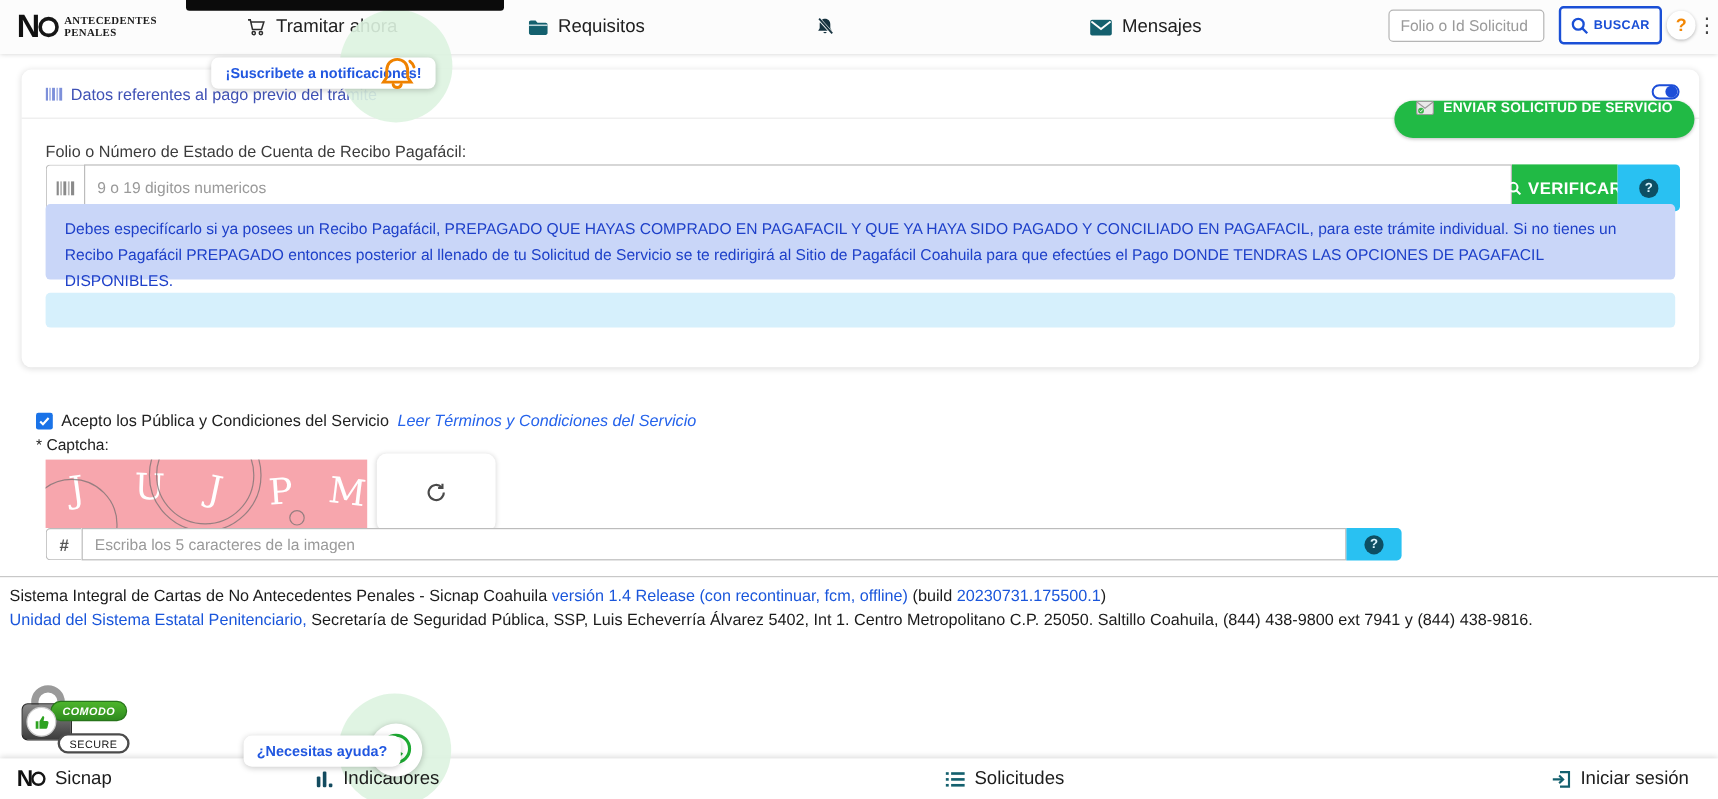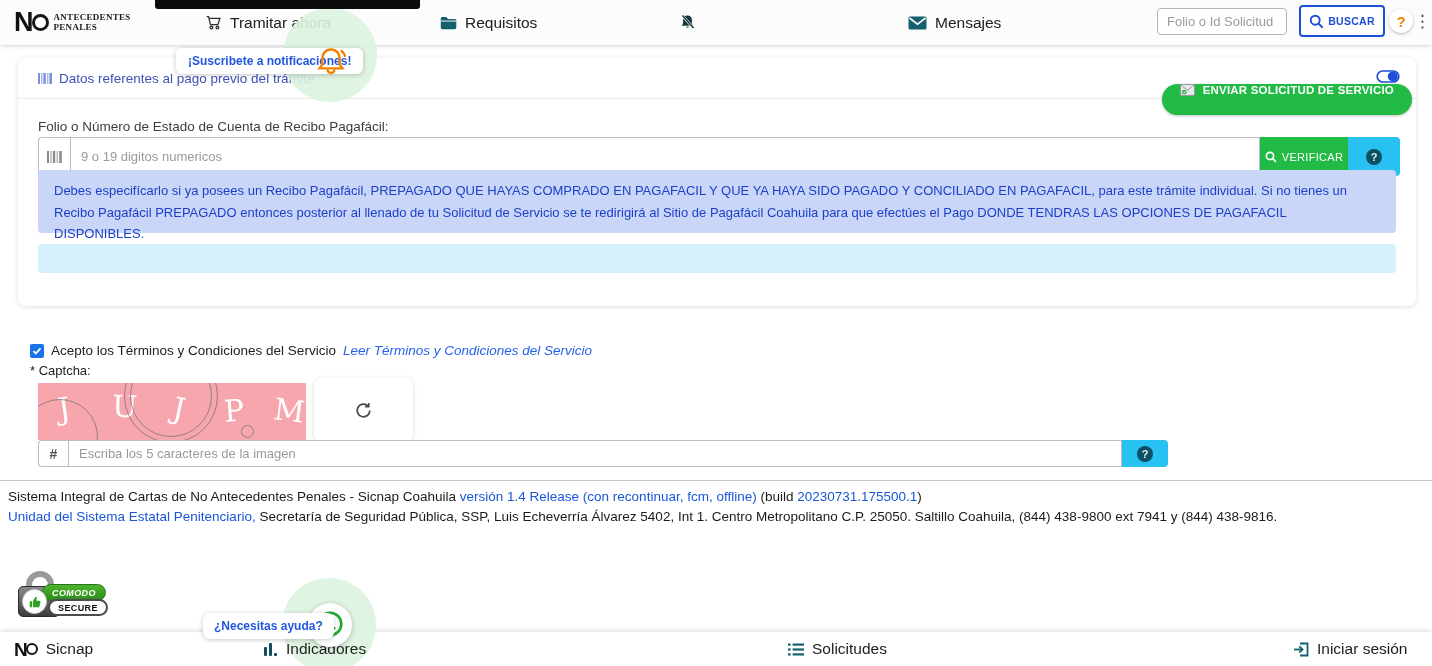--- a/index.html
+++ b/index.html
@@ -56,21 +56,21 @@
   .enviar-btn { position:absolute; right:4px; top:26px; height:31px; border-radius:16px; background:#21ba45;
                 color:#fff; font-weight:700; font-size:11.5px; display:flex; align-items:flex-start; gap:8px;
                 padding:0 18px; box-shadow:0 1px 3px rgba(0,0,0,.25); cursor:pointer; z-index:12;
                 letter-spacing:.2px; border:none; font-family:"Liberation Sans",sans-serif; }
   .folio-label { position:absolute; left:20px; top:61px; font-size:13.5px; color:#3c3c3c; }
   .input-group { position:absolute; left:20px; top:79px; height:39px; width:1362px; display:flex; }
   .ig-prefix { width:32px; border:1px solid #bcbcbc; border-right:none; border-radius:4px 0 0 4px;
                display:flex; align-items:center; justify-content:center; background:#fff; }
   .ig-input { flex:1; border:1px solid #bcbcbc; padding:0 10px; font-size:13px; color:#333; outline:none;
               font-family:"Liberation Sans",sans-serif; }
-  .ig-verify { width:88px; background:#21ba45; color:#fff; border:none; font-weight:400; font-size:11px;
+  .ig-verify { width:88px; background:#21ba45; color:#fff; border:none; font-weight:700; font-size:14px;
                display:flex; align-items:center; justify-content:center; gap:5px; cursor:pointer;
                letter-spacing:.3px; font-family:"Liberation Sans",sans-serif;text-align:center; }
   .ig-help { width:52px; background:#29c1f2; border:none; border-radius:0 4px 4px 0; display:flex;
              align-items:center; justify-content:center; cursor:pointer; }
   .qdark { width:16px; height:16px; border-radius:50%; background:#0d4f63; color:#d9f4fd; display:flex;
            align-items:center; justify-content:center; font-size:11px; font-weight:700; }
   .info-box { position:absolute; left:20px; top:112px; width:1358px; height:63px; background:#c9d6f8;
               border-radius:4px; padding:10px 16px; font-size:13px; line-height:21.5px; color:#1e40c9; }
   .cyan-bar { position:absolute; left:20px; top:186px; width:1358px; height:29px; background:#d6f0fc; border-radius:4px; }
 
@@ -112,22 +112,22 @@
   .flink { color:#1a56db; cursor:pointer; }
   .comodo { position:absolute; left:10px; top:571px; width:80px; height:48px; cursor:pointer; }
   .shackle { position:absolute; left:16px; top:0; width:28px; height:28px; border:6px solid #9a9a9a; border-radius:50%; }
   .lockbody { position:absolute; left:8px; top:15px; width:42px; height:31px;
               background:linear-gradient(#8a8a8a,#3d3d3d); border-radius:5px; border:1px solid #2c2c2c; }
   .thumbc { position:absolute; left:12px; top:18px; width:25px; height:25px; border-radius:50%; background:#fff;
             display:flex; align-items:center; justify-content:center; border:1px solid #ccc; }
   .cpill { position:absolute; left:32px; top:13px; background:linear-gradient(#4db52c,#2e8b1f); color:#fff;
            font-weight:700; font-style:italic; font-size:9px; padding:2.5px 9px; border-radius:9px;
            border:1px solid #27751a; letter-spacing:.4px; }
-  .spill { position:absolute; left:38px; top:28px; background:#fff; border:2px solid #4c4c4c; border-radius:9px;
-           color:#111; font-weight:700; font-size:9px; padding:1.5px 8px; letter-spacing:.4px; }
+  .spill { position:absolute; left:38px; top:40px; background:#fff; border:2px solid #4c4c4c; border-radius:9px;
+           color:#111; font-weight:400; font-size:9px; padding:1.5px 8px; letter-spacing:.4px; }
 
   
   .pulse-wa { left:282px; top:578px; width:94px; height:94px; z-index:21; }
   .wa-btn { position:absolute; left:308px; top:603px; width:44px; height:44px; border-radius:50%; background:#fff;
             box-shadow:0 1px 5px rgba(0,0,0,.25); display:flex; align-items:center; justify-content:center;
             z-index:23; cursor:pointer; }
   .help-tip { position:absolute; left:203px; top:613px; height:26px; padding:0 11px; background:#fff;
               border-radius:7px; box-shadow:0 1px 5px rgba(0,0,0,.22); color:#2157e0; font-weight:700;
               font-size:12px; display:flex; align-items:center; z-index:24; white-space:nowrap; }
 
@@ -302,21 +302,21 @@
 
     <div class="cyan-bar"></div>
   </div>
 
   <div class="terms">
     <span class="checkbox">
       <svg width="10" height="10" viewBox="0 0 10 10">
           <path d="M1.5 5.2l2.3 2.3 4.7-5.2" stroke="#fff" stroke-width="1.8" fill="none"></path>
         </svg>
     </span>
-    <span>Acepto los Términos y Condiciones del Servicio</span>
+    <span>Acepto los Pública y Condiciones del Servicio</span>
     <span class="terms-link">Leer Términos y Condiciones del Servicio</span>
   </div>
 
   <div class="captcha-label">* Captcha:</div>
   <div class="captcha-img">
     <span class="cap-char">J</span>
     <span class="cap-char">U</span>
     <span class="cap-char">J</span>
     <span class="cap-char">P</span>
     <span class="cap-char">M</span>

